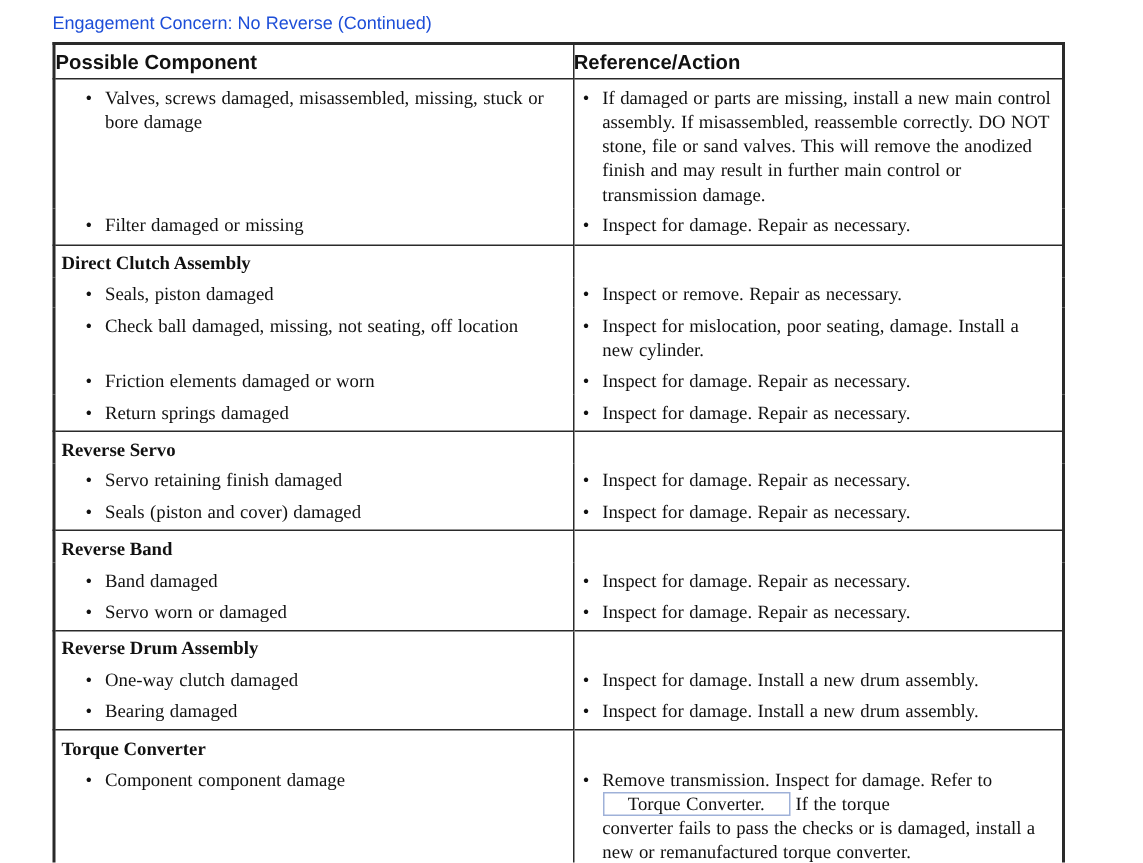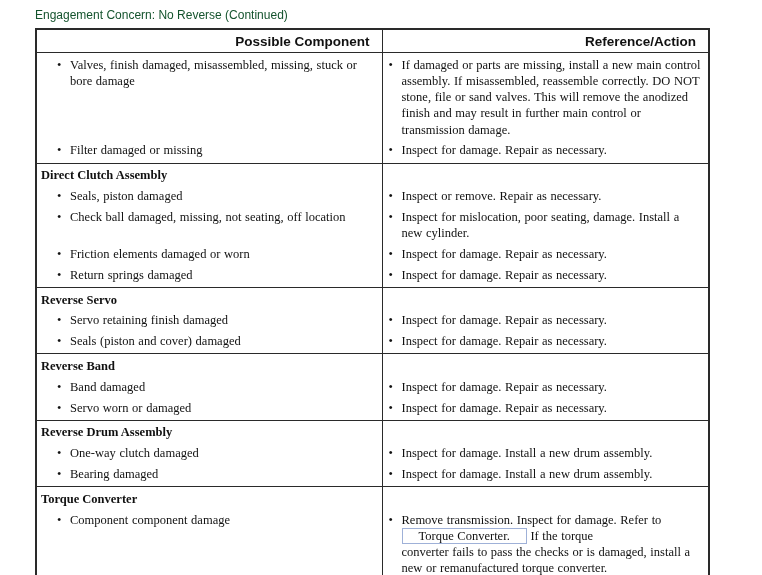--- a/index.html
+++ b/index.html
@@ -2,34 +2,34 @@
 <html><head>
 <meta charset="utf-8">
 <style>
   html,body { margin:0; padding:0; }
   body {
     width:762px; height:575px; background:#ffffff; color:#111;
     font-family:"Liberation Serif", serif; overflow:hidden;
   }
   .doc-title {
     font-family:"Liberation Sans", sans-serif;
-    font-size:12px; margin:8px 0 6px 35px; color:#14532d;
+    font-size:12px; margin:8px 0 6px 35px; color:#1d4ed8;
   }
   table.tbl {
     border-collapse:collapse; table-layout:fixed;
     width:673px; margin-left:35px;
     border:2px solid #2a2a2a;
   }
   col.c-comp { width:346px; }
   col.c-act  { width:327px; }
   th {
     font-family:"Liberation Sans", sans-serif;
-    font-size:13.5px; font-weight:bold; text-align:right;
+    font-size:13.5px; font-weight:bold; text-align:left;
     border-bottom:1px solid #2a2a2a;
-    height:20px; padding:1px 12px; color:#111;
+    height:20px; padding:1px 0; color:#111;
   }
   th.comp-h { border-right:1px solid #2a2a2a; }
   td {
     vertical-align:top; font-size:12.5px; line-height:16.3px;
     padding-top:3.5px; color:#111;
   }
   td.comp { border-right:1px solid #2a2a2a; padding-left:4px; padding-right:6px; }
   td.act  { padding-left:6px; padding-right:6px; }
   tbody tr:first-child td { border-top:1px solid #2a2a2a; }
   tbody tr:last-child td  { padding-bottom:4px; }
@@ -56,21 +56,21 @@
       <th class="comp-h">Possible Component</th>
       <th>Reference/Action</th>
     </tr>
   </thead>
 
   <tbody>
     <tr>
       <td class="comp">
         <div class="bullet">
           <span class="dot">•</span>
-          <span class="bt">Valves, finish damaged, misassembled, missing, stuck or bore damage</span>
+          <span class="bt">Valves, screws damaged, misassembled, missing, stuck or bore damage</span>
         </div>
       </td>
       <td class="act">
         <div class="bullet">
           <span class="dot">•</span>
           <span class="bt">If damaged or parts are missing, install a new main control assembly. If misassembled, reassemble correctly. DO NOT stone, file or sand valves. This will remove the anodized finish and may result in further main control or transmission damage.</span>
         </div>
       </td>
     </tr>
     <tr>

